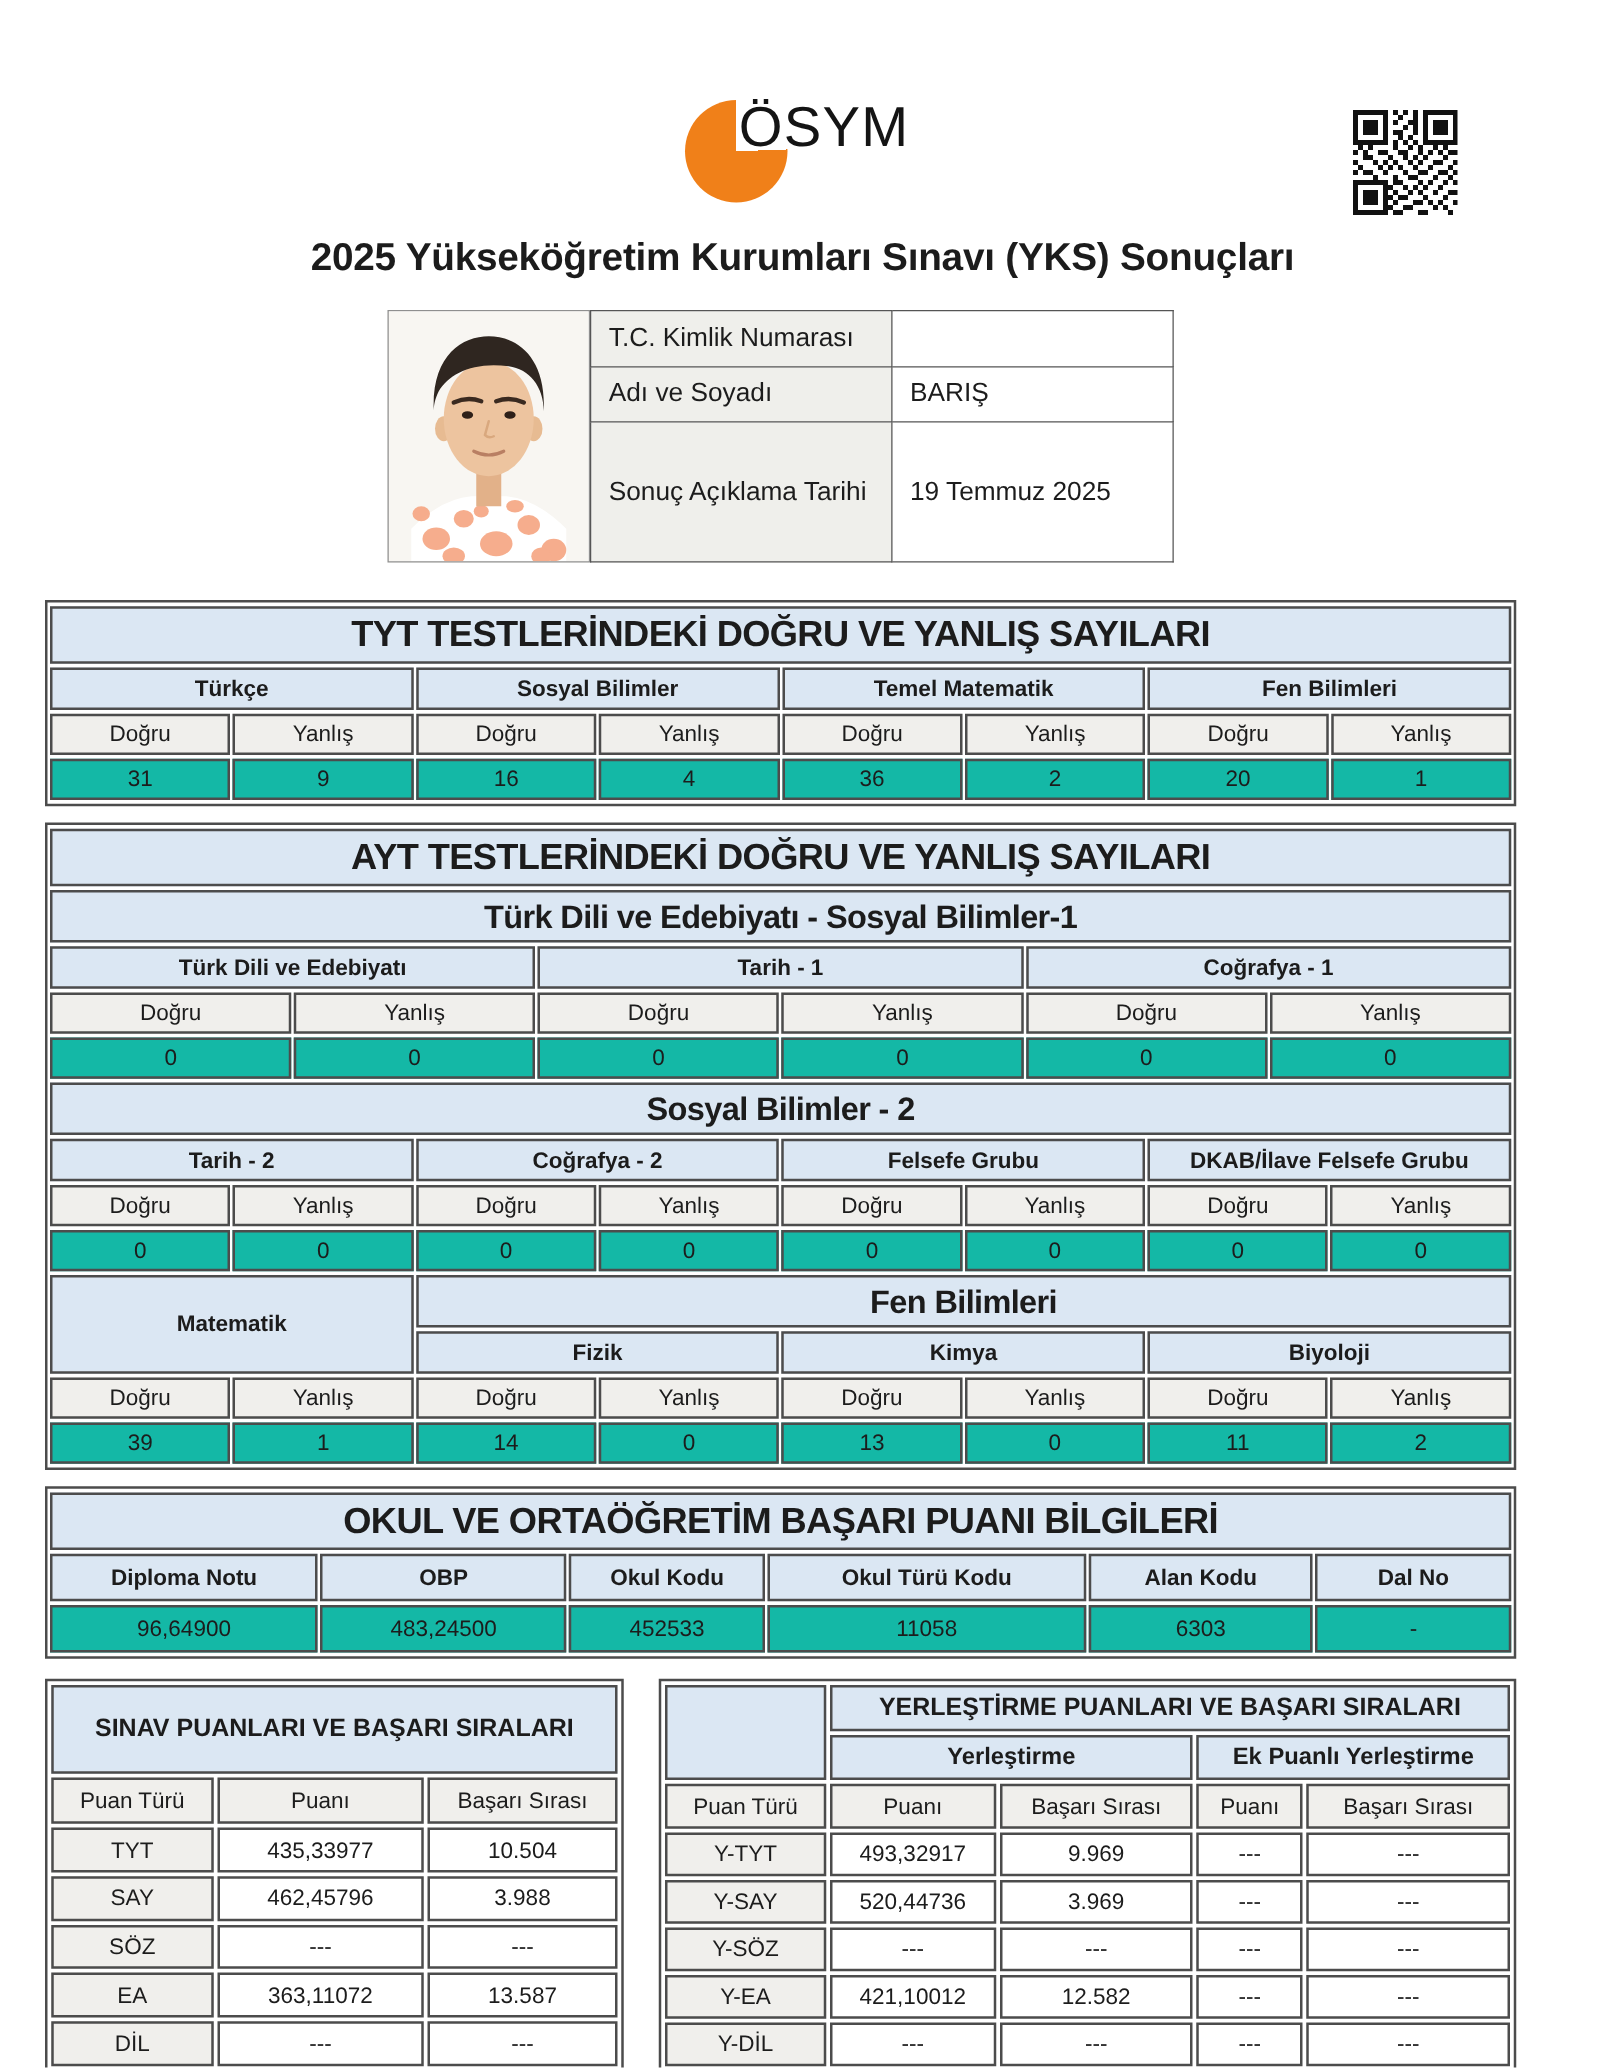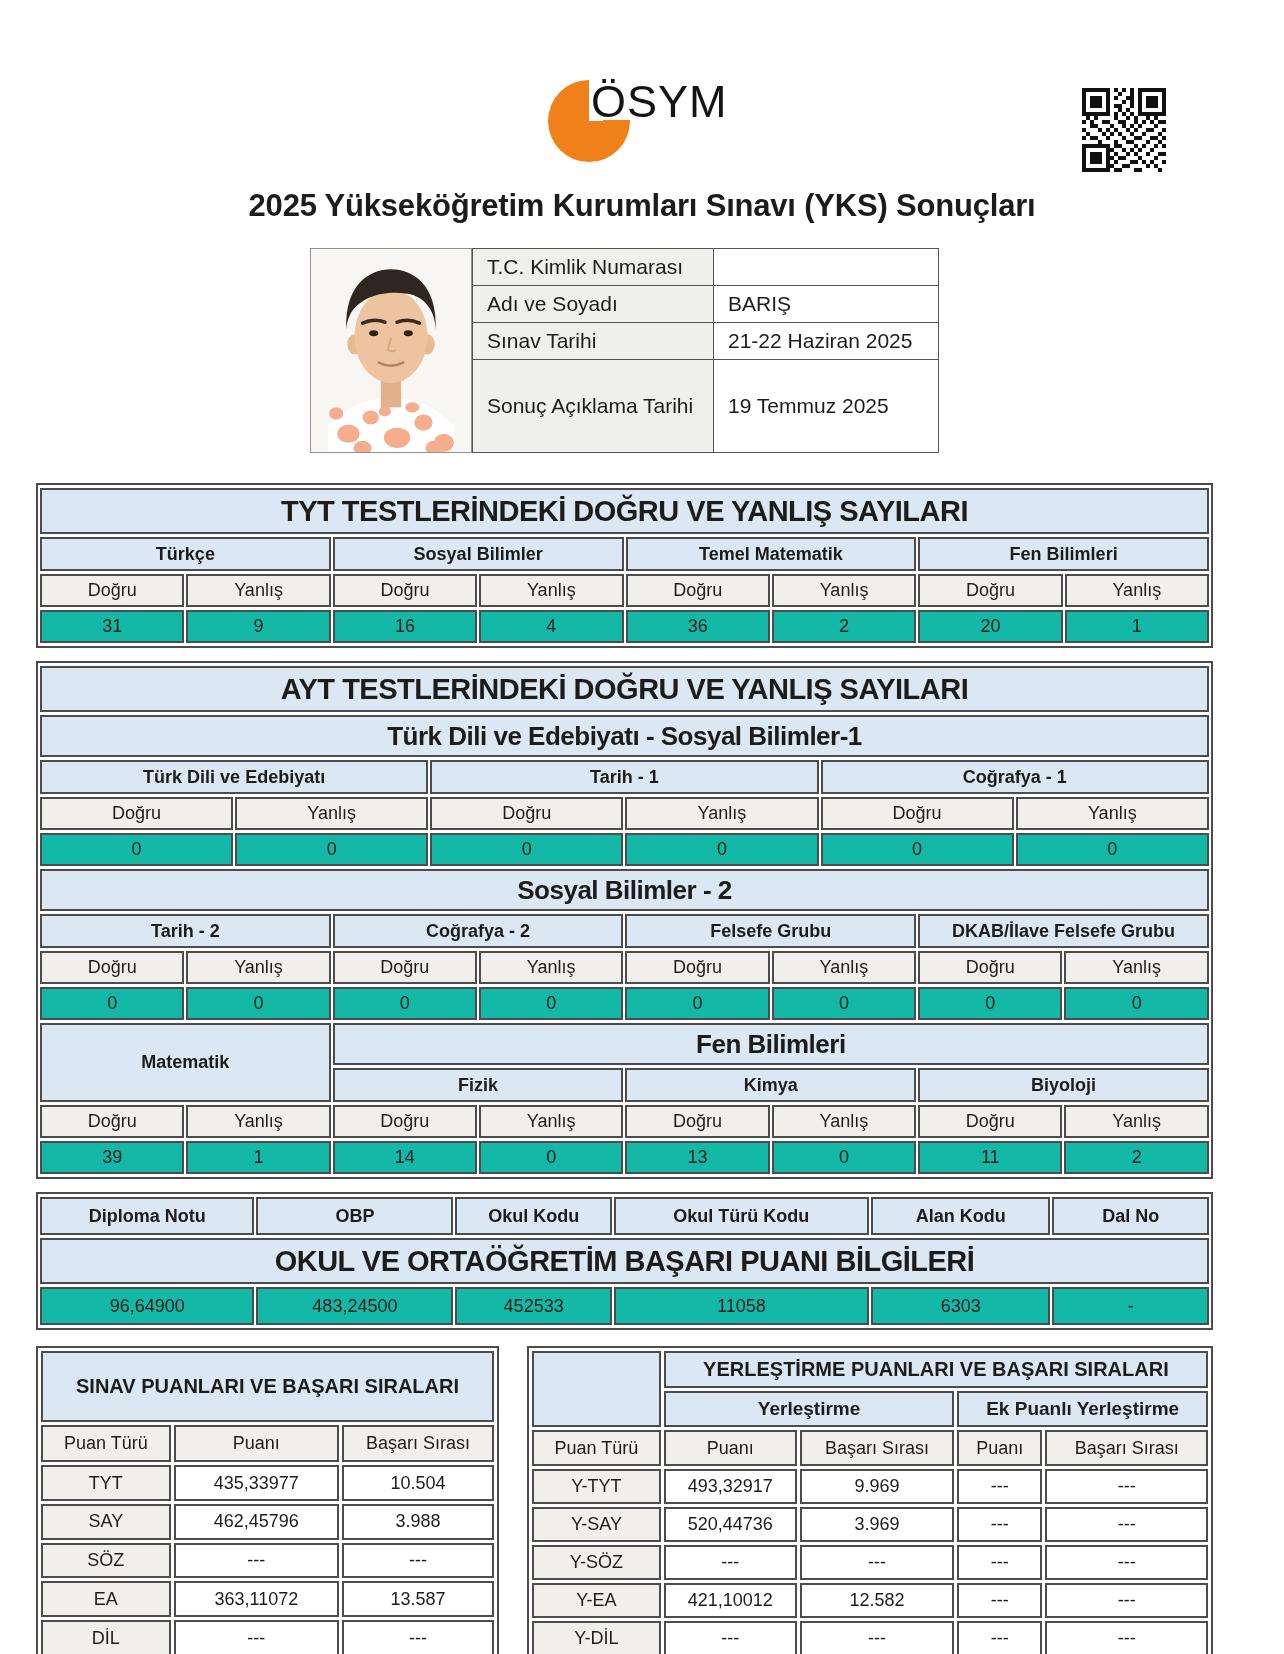--- a/index.html
+++ b/index.html
@@ -110,24 +110,20 @@
   <table class="pinfo">
     <tbody>
         <tr class="r-s">
       <td class="pl">T.C. Kimlik Numarası</td>
       <td class="pv"></td>
     </tr>
     <tr class="r-s">
       <td class="pl">Adı ve Soyadı</td>
       <td class="pv">BARIŞ</td>
     </tr>
-    <tr class="r-s">
-      <td class="pl">Sınav Tarihi</td>
-      <td class="pv">21-22 Haziran 2025</td>
-    </tr>
     <tr class="r-t">
       <td class="pl">Sonuç Açıklama Tarihi</td>
       <td class="pv">19 Temmuz 2025</td>
     </tr>
   </tbody>
     </table>
 </div>
 
 <table class="t">
   <colgroup>
@@ -293,29 +289,29 @@
   <colgroup>
       <col style="width:18.5%">
       <col style="width:17%">
       <col style="width:13.5%">
       <col style="width:22%">
       <col style="width:15.5%">
       <col style="width:13.5%">
     </colgroup>
   <tbody>
       <tr>
+    <td colspan="6" class="sec-h">OKUL VE ORTAÖĞRETİM BAŞARI PUANI BİLGİLERİ</td>
+  </tr>
+  <tr>
     <td class="subj" style="height:32px">Diploma Notu</td>
     <td class="subj" style="height:32px">OBP</td>
     <td class="subj" style="height:32px">Okul Kodu</td>
     <td class="subj" style="height:32px">Okul Türü Kodu</td>
     <td class="subj" style="height:32px">Alan Kodu</td>
     <td class="subj" style="height:32px">Dal No</td>
-  </tr>
-  <tr>
-    <td colspan="6" class="sec-h">OKUL VE ORTAÖĞRETİM BAŞARI PUANI BİLGİLERİ</td>
   </tr>
   <tr>
     <td class="val" style="height:32px">96,64900</td>
     <td class="val" style="height:32px">483,24500</td>
     <td class="val" style="height:32px">452533</td>
     <td class="val" style="height:32px">11058</td>
     <td class="val" style="height:32px">6303</td>
     <td class="val" style="height:32px">-</td>
   </tr>
 </tbody>

